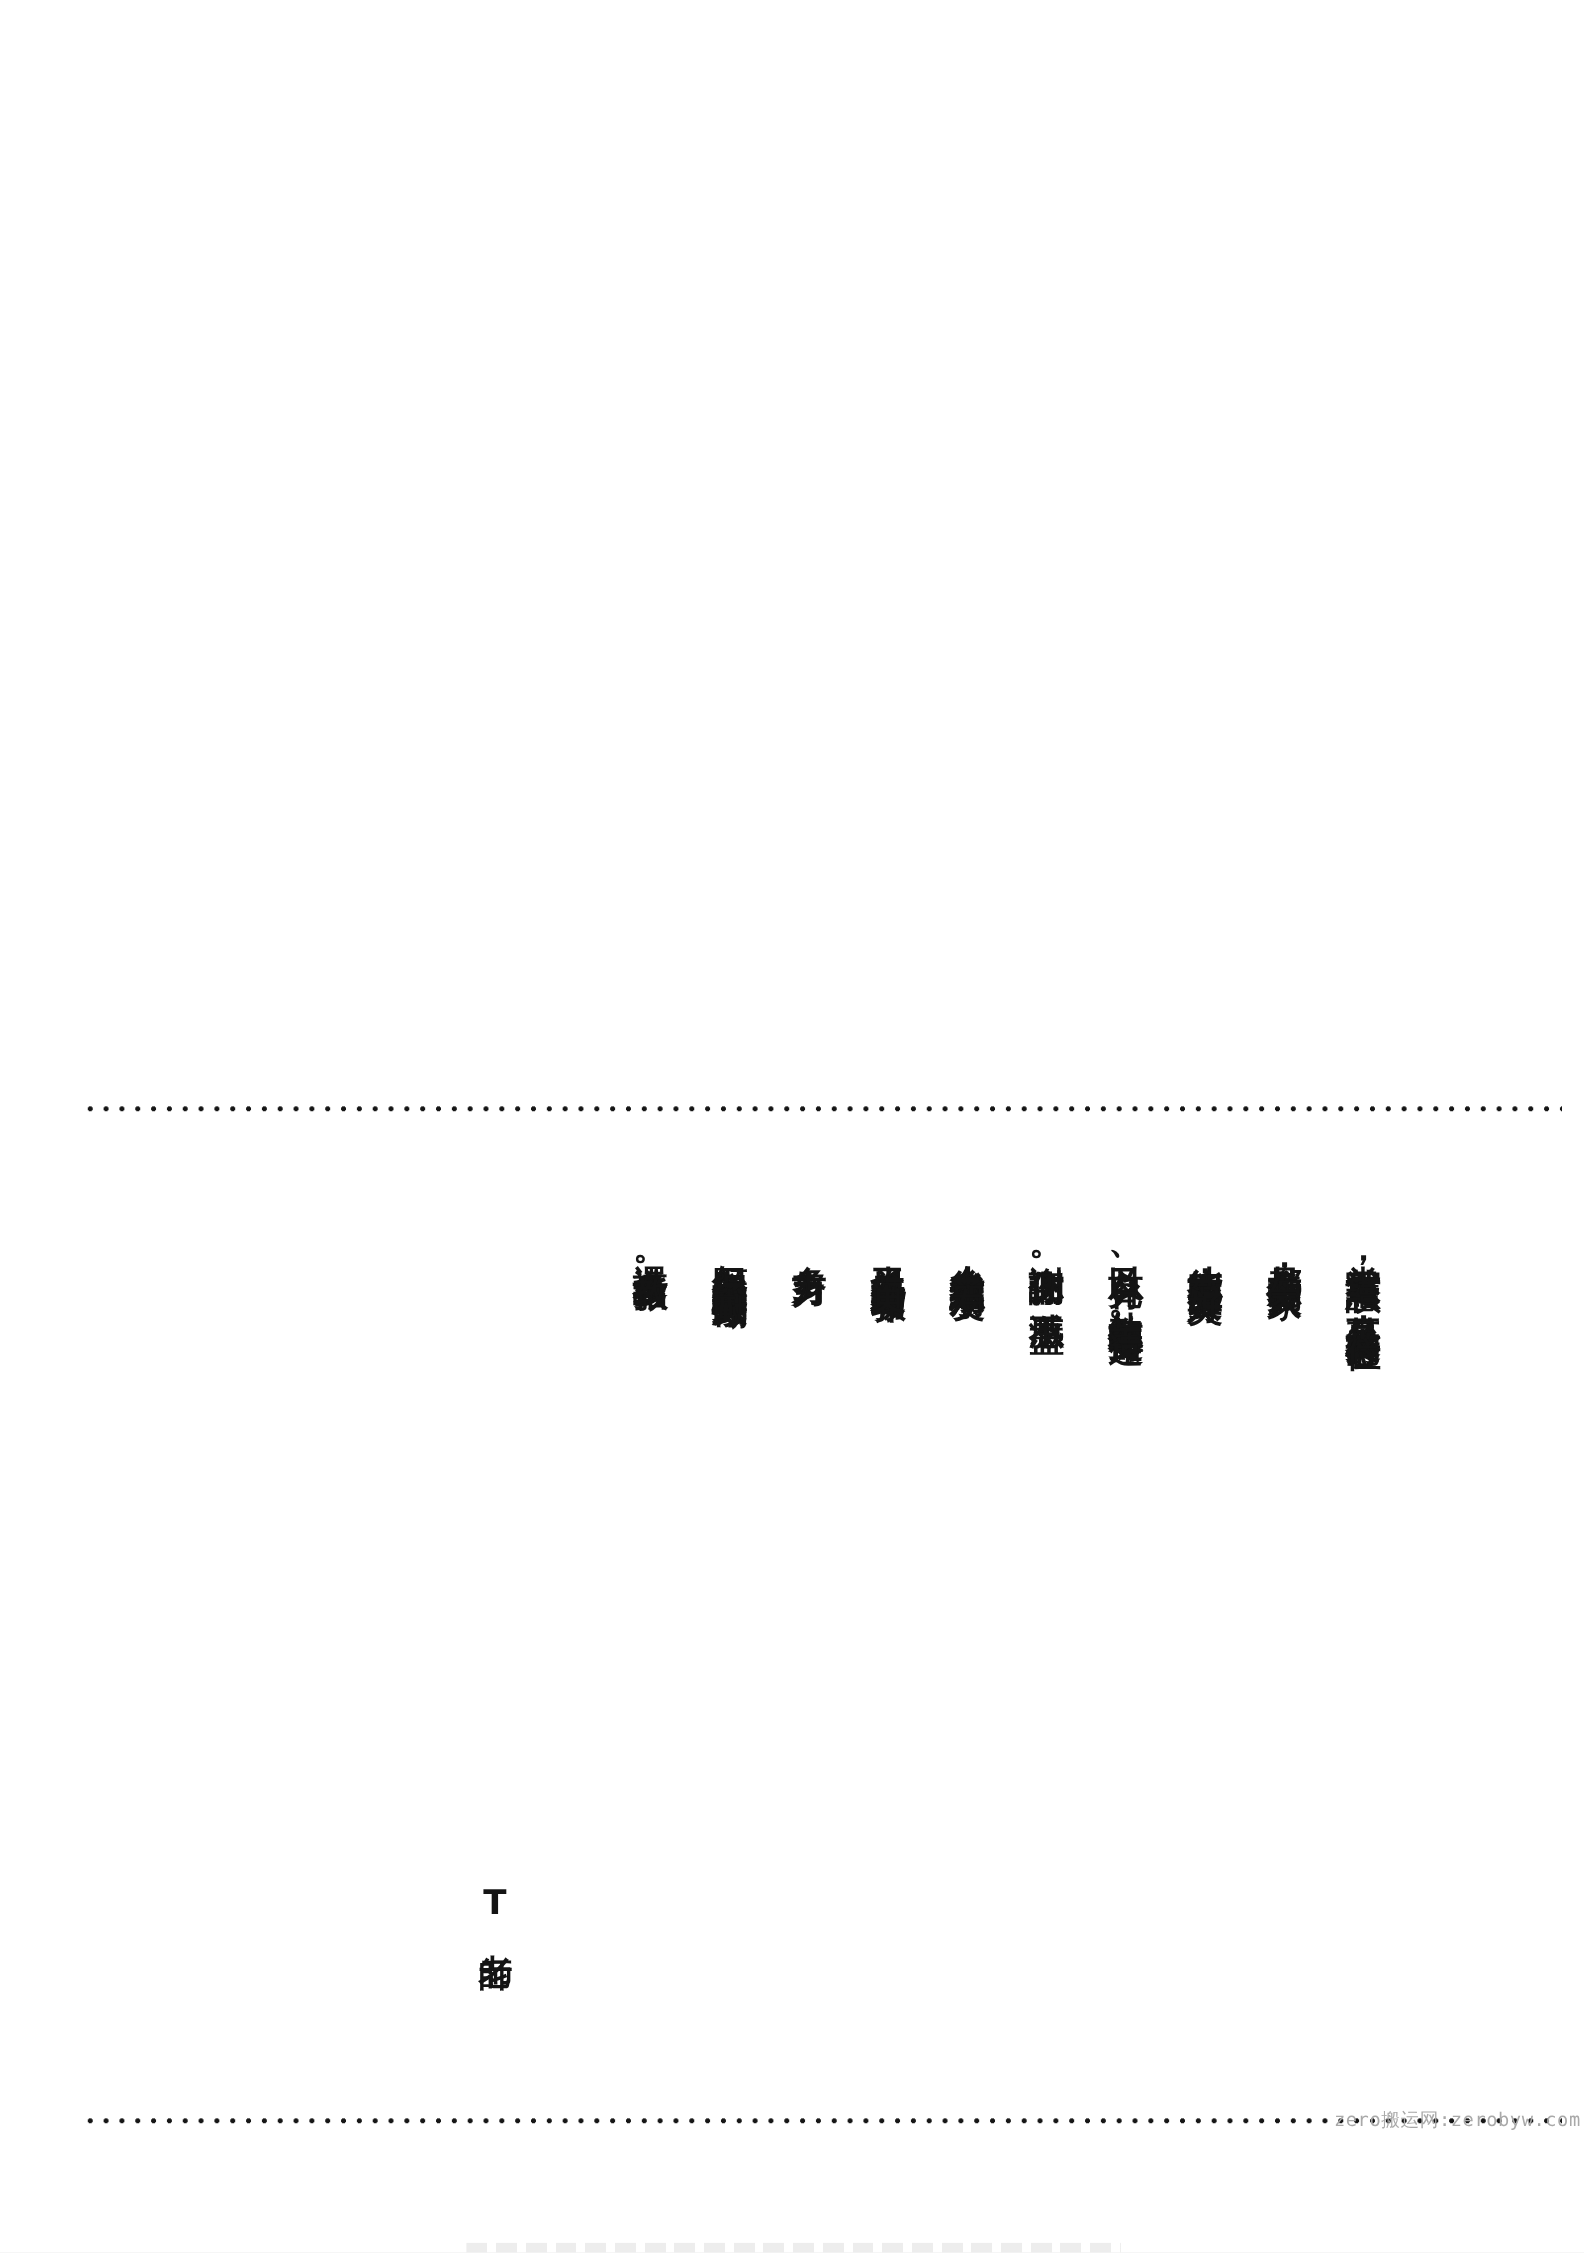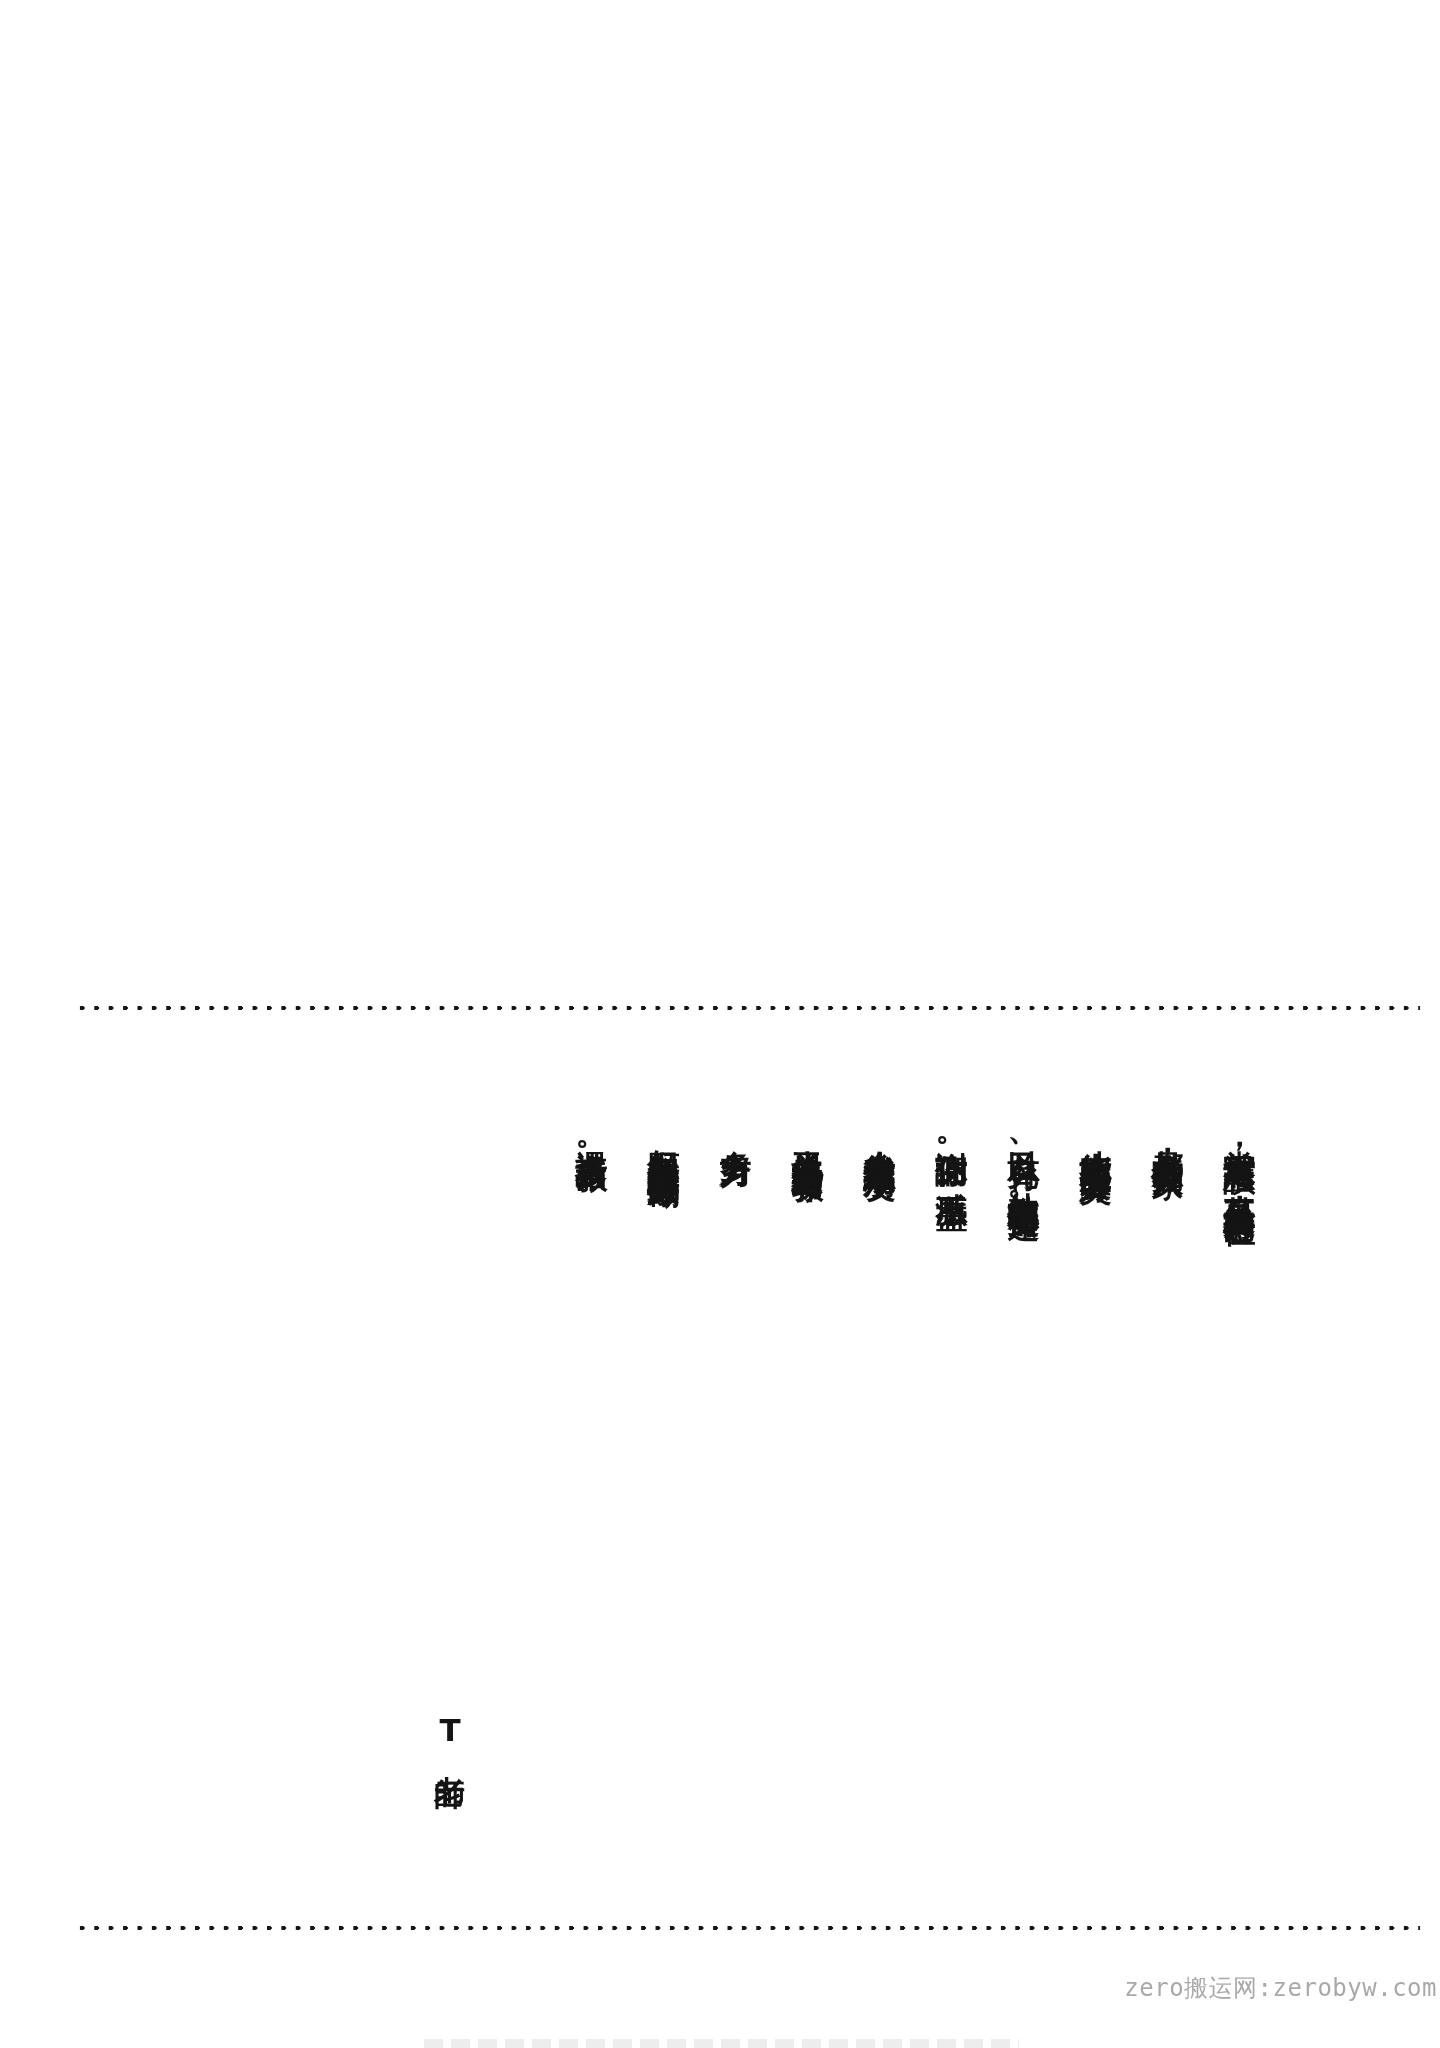--- a/index.html
+++ b/index.html
@@ -54,24 +54,24 @@
     text-orientation: upright;
     color: #141414;
     font-size: 31px;
     letter-spacing: 3px;
     font-weight: 600;
     line-height: 72px;
   }
 
   .watermark {
     position: absolute;
-    top: 1972px;
+    top: 1916px;
     right: 3px;
     font-family: "DejaVu Sans Mono", monospace;
-    font-size: 24px;
+    font-size: 17px;
     letter-spacing: 0.5px;
     color: #a9a9a9;
     white-space: nowrap;
     text-align: center;
   }
 
   
   .faint-strip {
     position: absolute;
     left: 424px;

